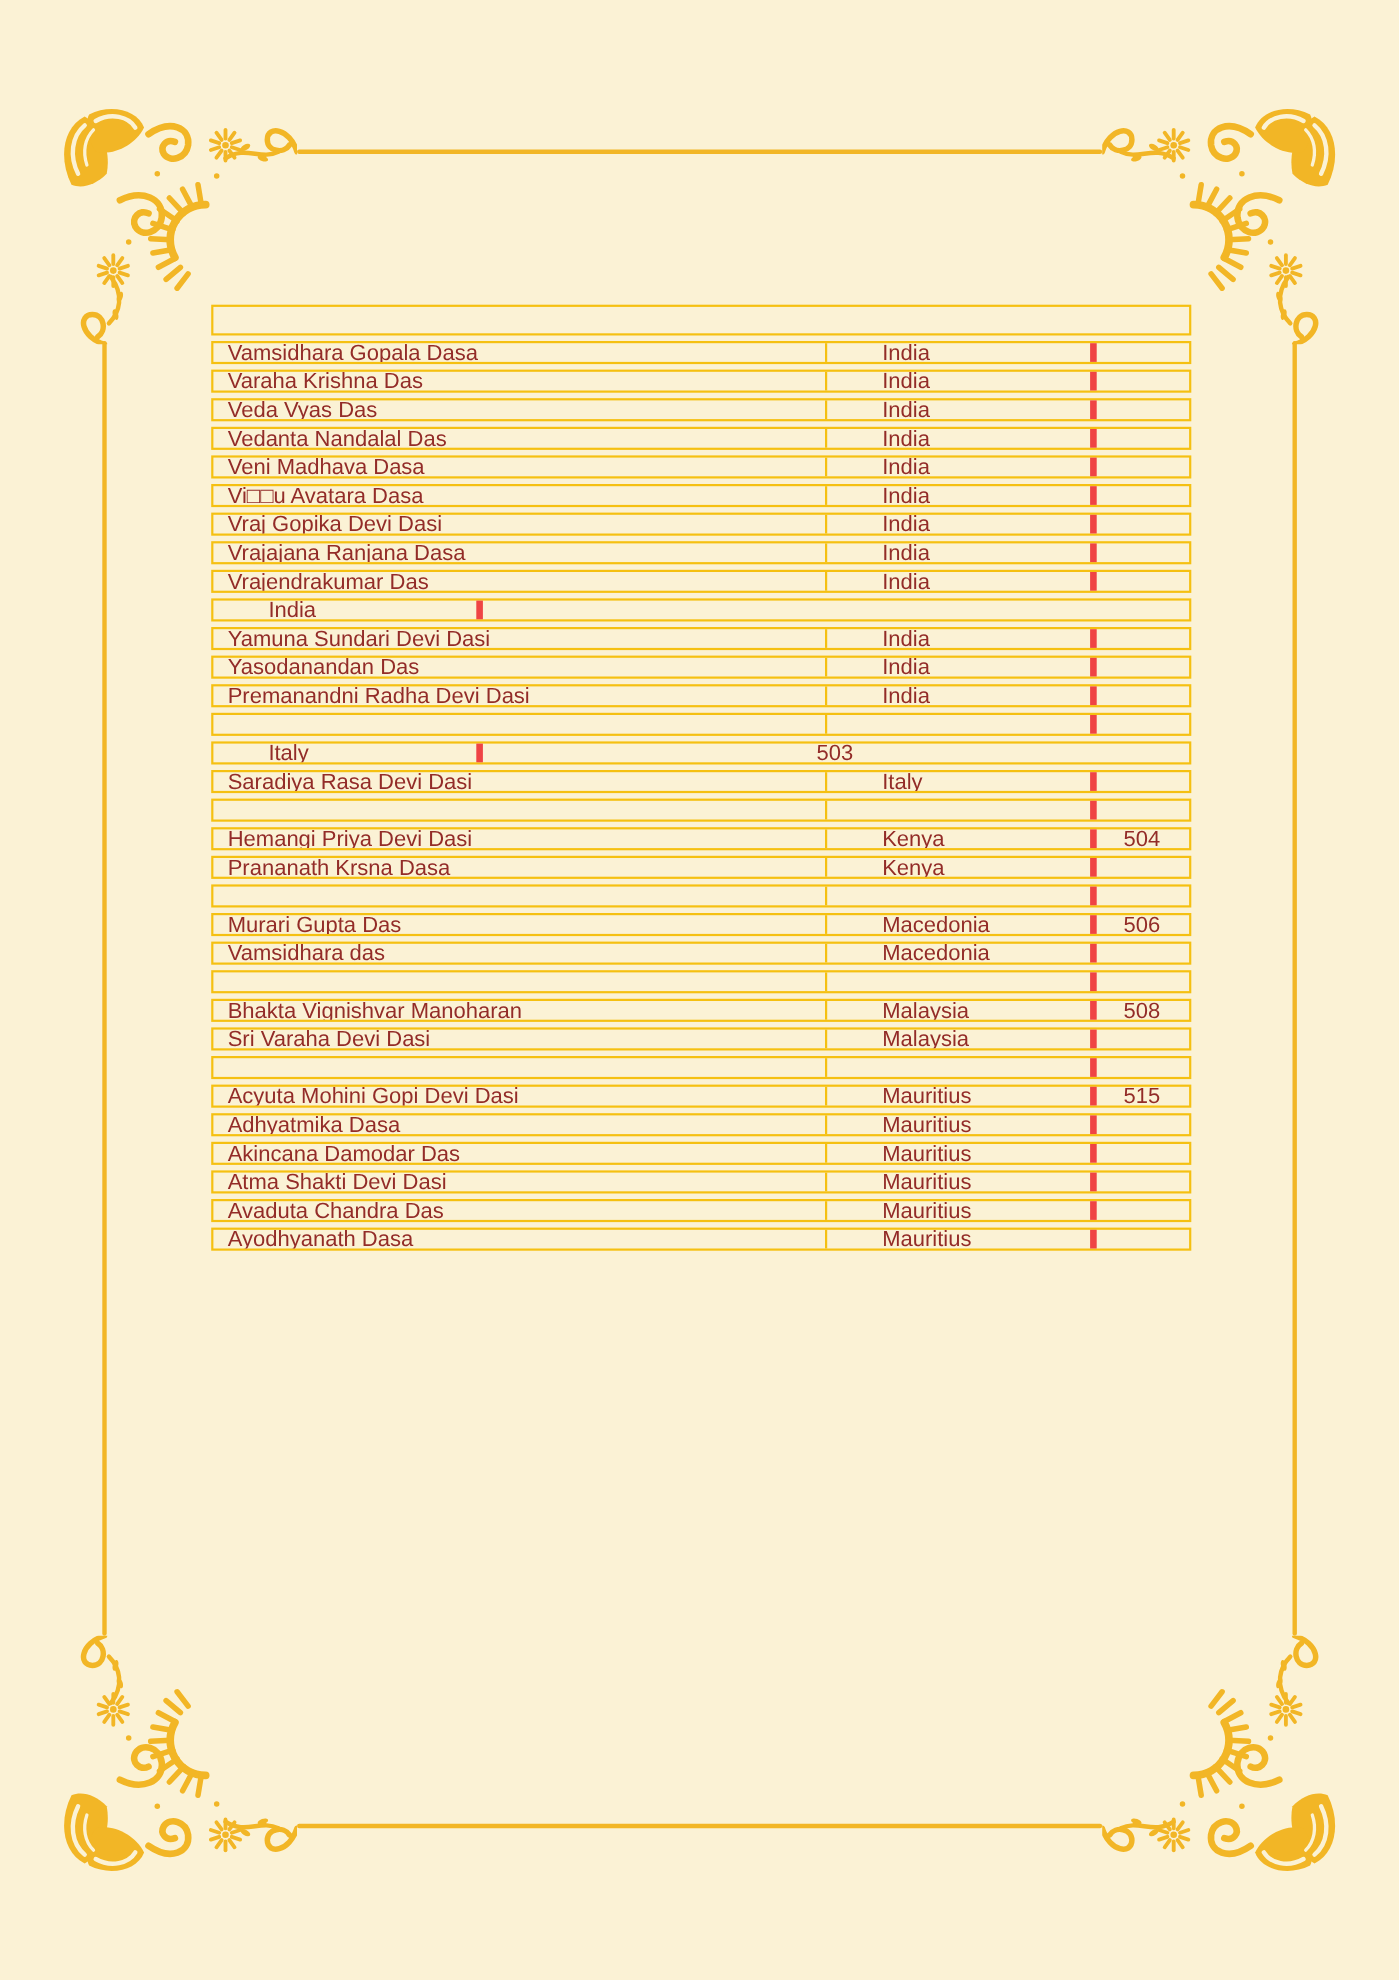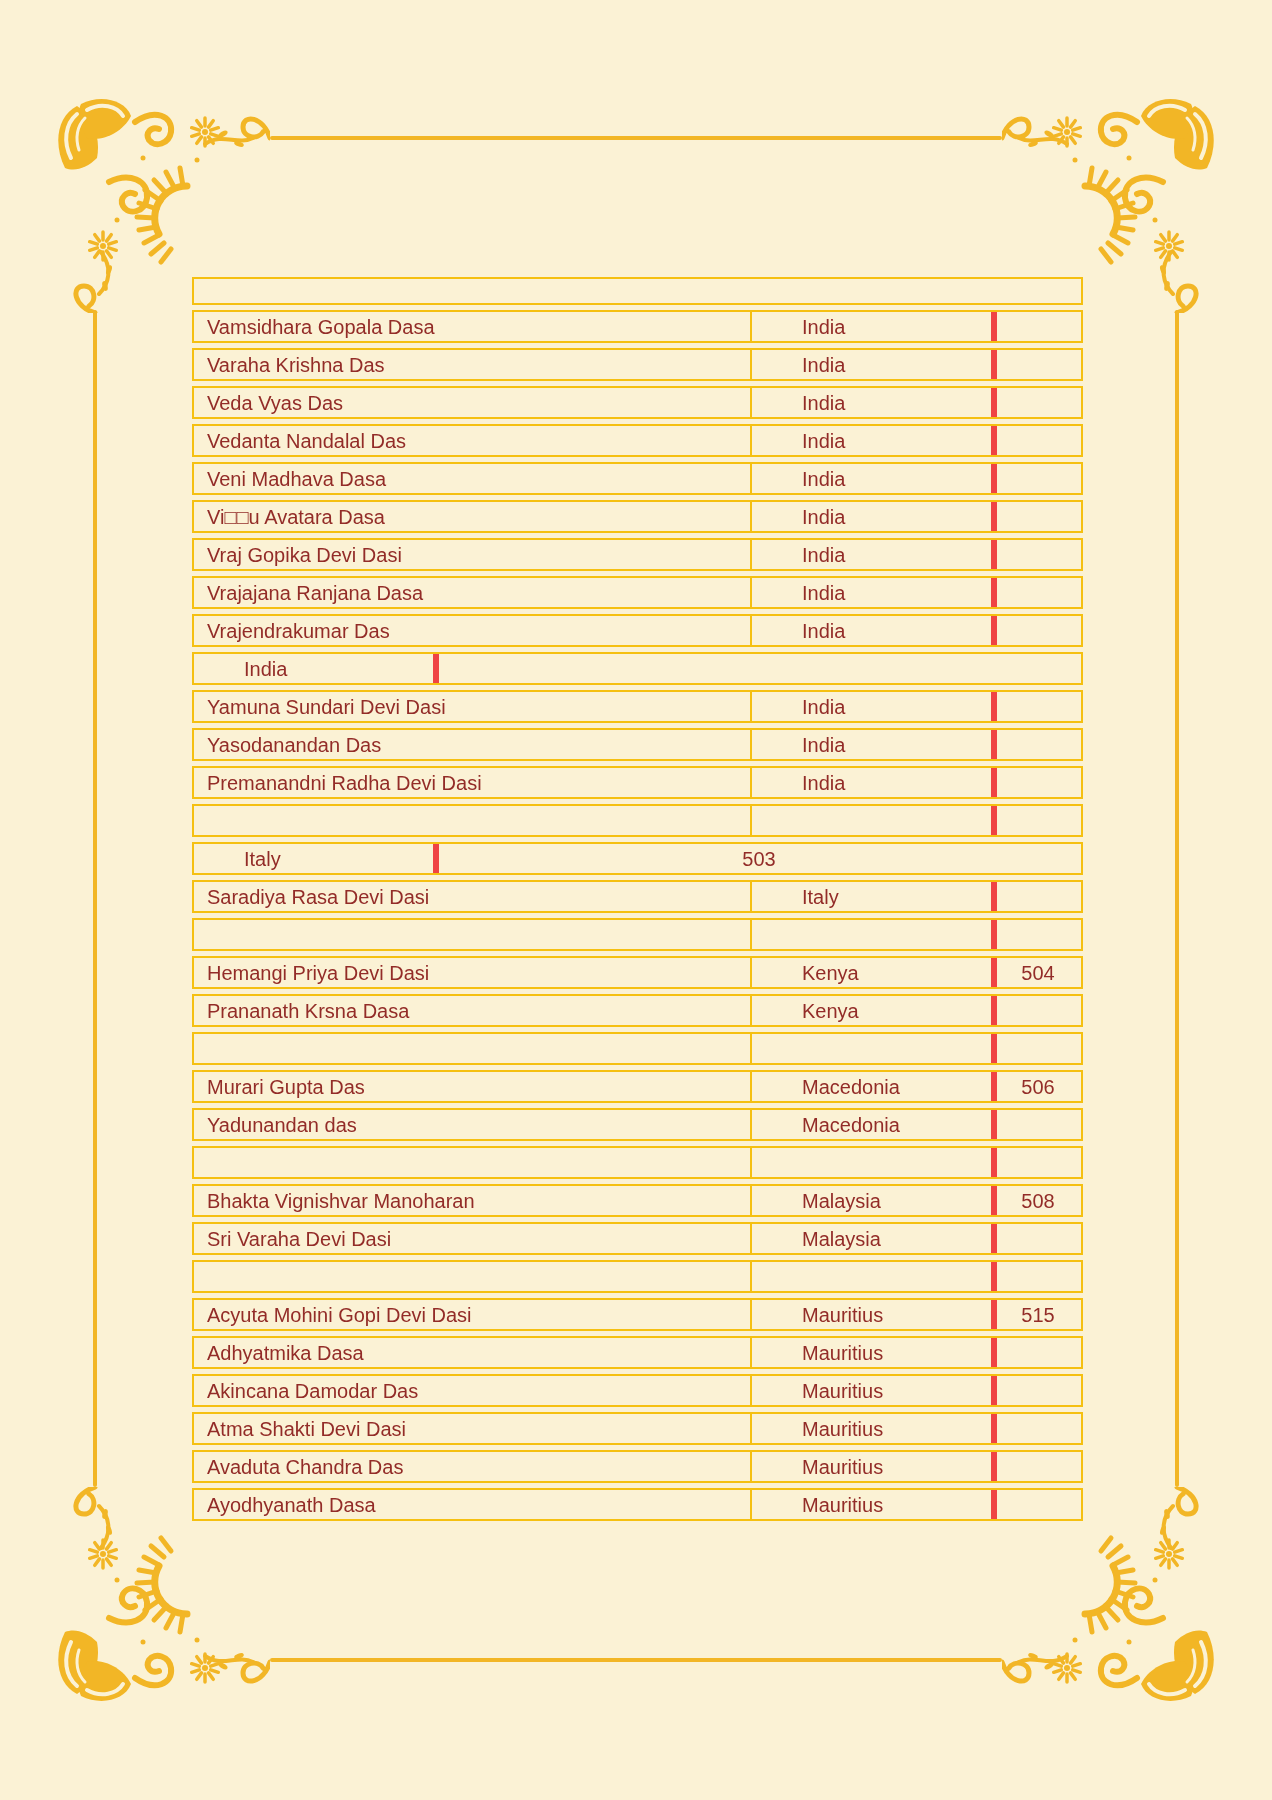--- a/index.html
+++ b/index.html
@@ -23,21 +23,21 @@
   .frame-line.right{left:1175px;top:310px;width:4px;height:1177px;}
   
   .dir-table{
     position:absolute;left:192px;top:277px;width:891px;
     display:flex;flex-direction:column;gap:5px;
   }
   .trow{
     box-sizing:border-box;
     border:2px solid #F5C011;
     display:flex;align-items:stretch;
-    height:33px;background:transparent;
+    height:21px;background:transparent;
   }
   .trow.head{height:28px;}
   .cell{box-sizing:border-box;display:flex;align-items:center;overflow:hidden;}
   .c-name{width:558px;border-right:2px solid #F5C011;padding-left:13px;}
   .c-country{width:245px;border-right:6px solid #ef4444;padding-left:50px;}
   .c-page{flex:1;justify-content:center;padding-right:2px;}
   .trow .cell{
     color:#932C28;font-size:20px;line-height:1;
     white-space:nowrap;
   }
@@ -267,21 +267,21 @@
     <div class="cell c-page"></div>
   </div>
 
   <div class="trow">
     <div class="cell c-name">Murari Gupta Das</div>
     <div class="cell c-country">Macedonia</div>
     <div class="cell c-page">506</div>
   </div>
 
   <div class="trow">
-    <div class="cell c-name">Yadunandan das</div>
+    <div class="cell c-name">Vamsidhara das</div>
     <div class="cell c-country">Macedonia</div>
     <div class="cell c-page"></div>
   </div>
 
   <div class="trow">
     <div class="cell c-name"></div>
     <div class="cell c-country"></div>
     <div class="cell c-page"></div>
   </div>
 

